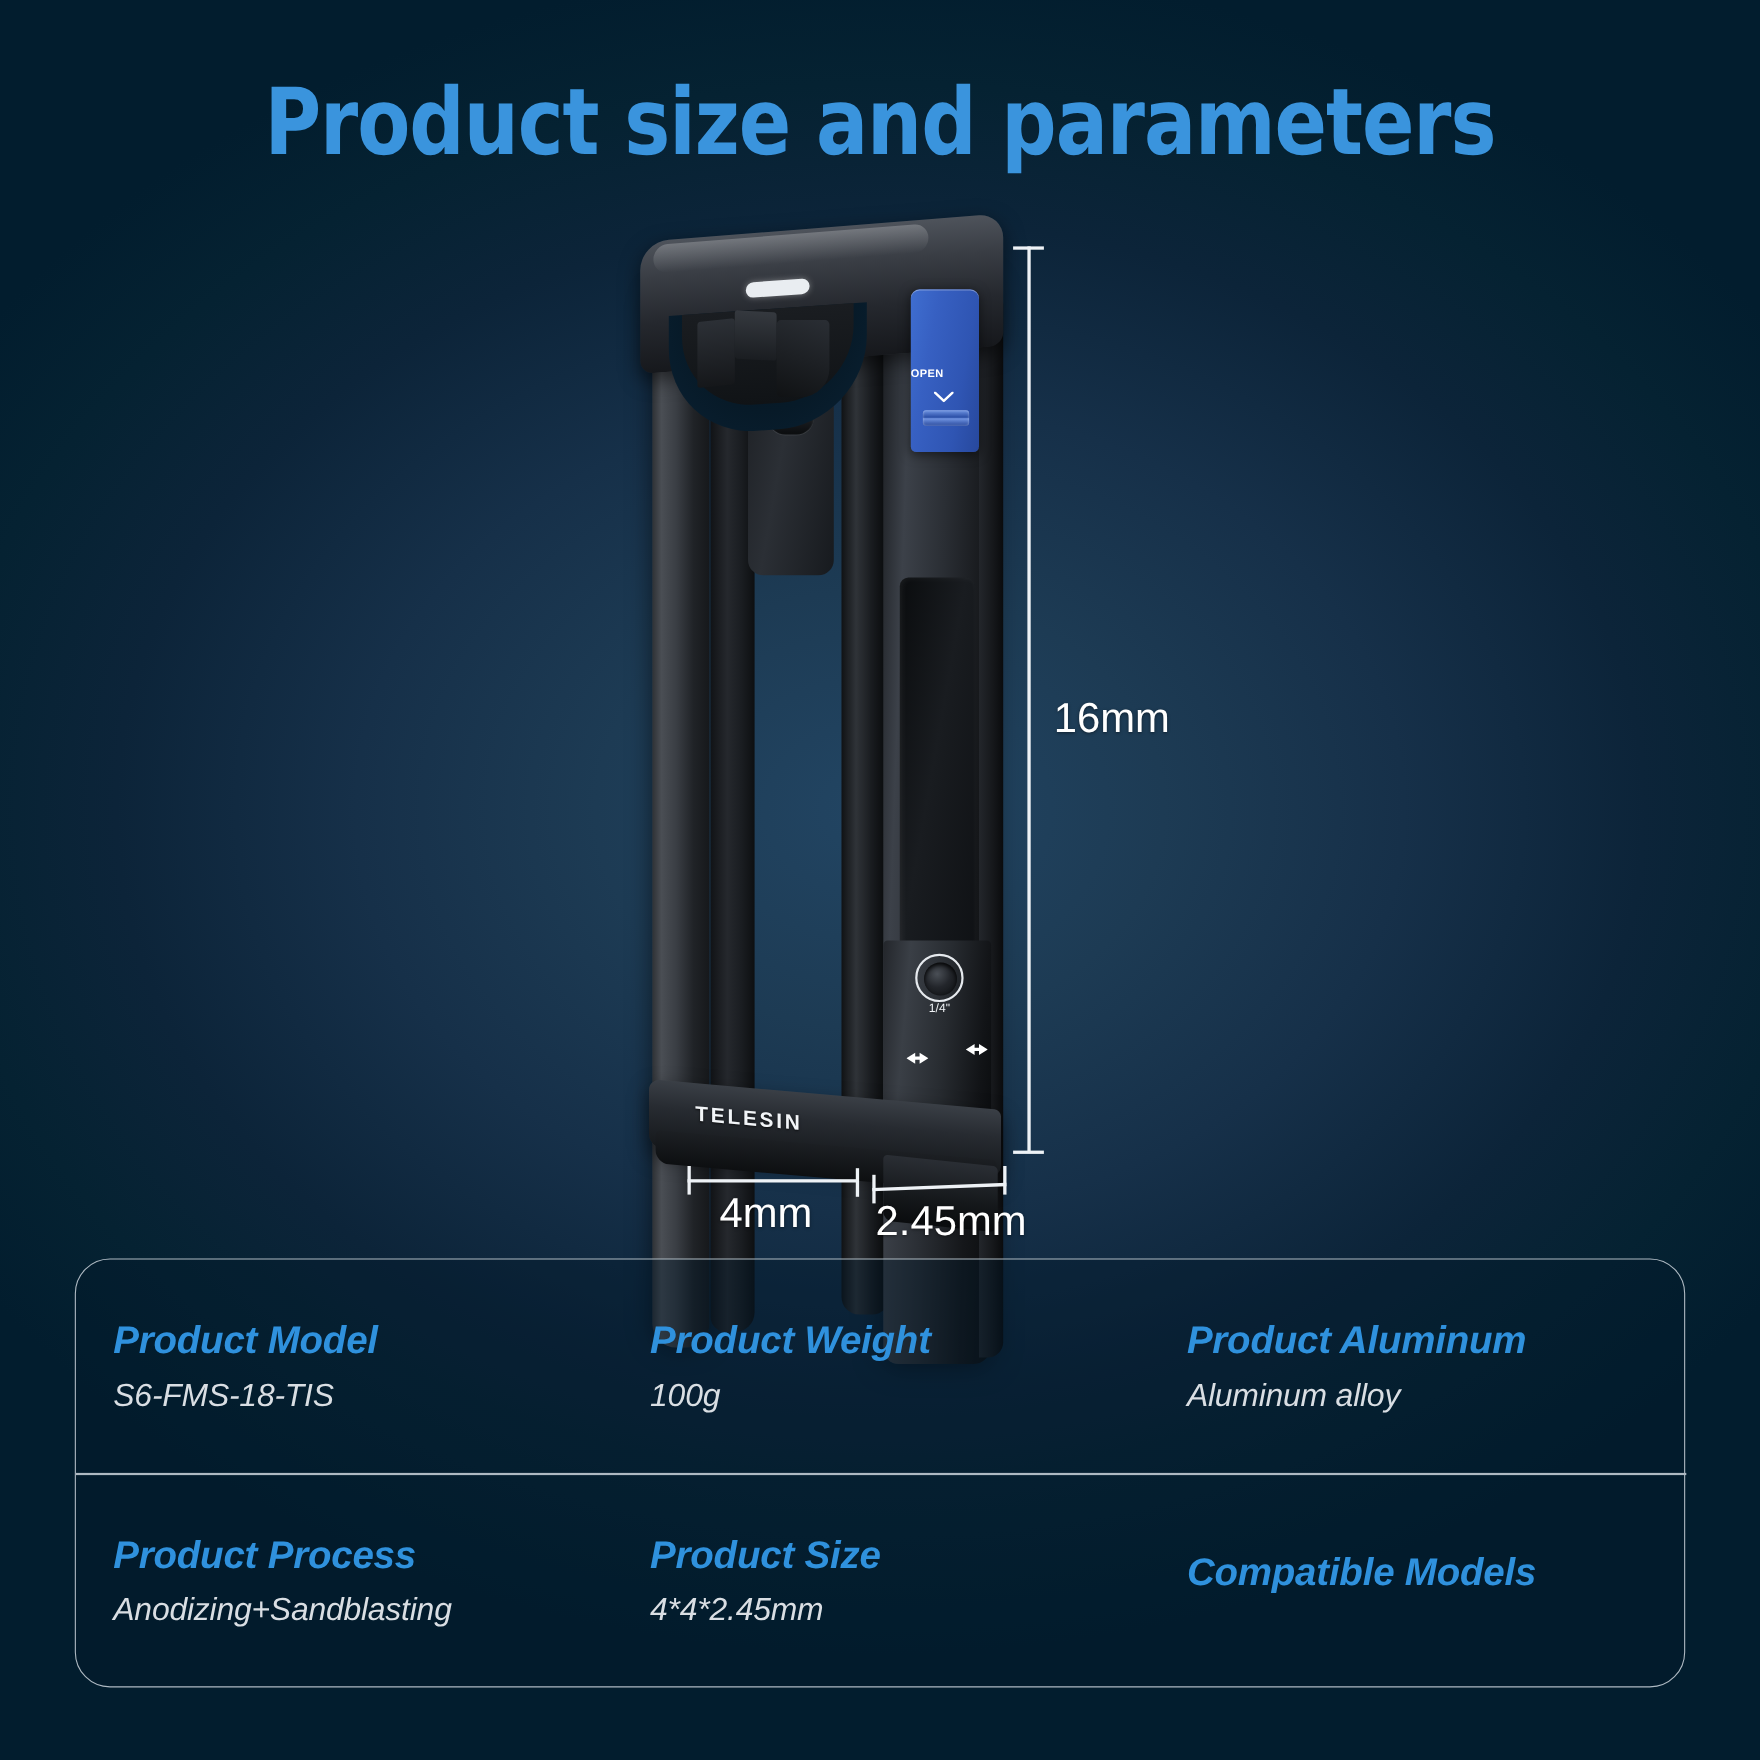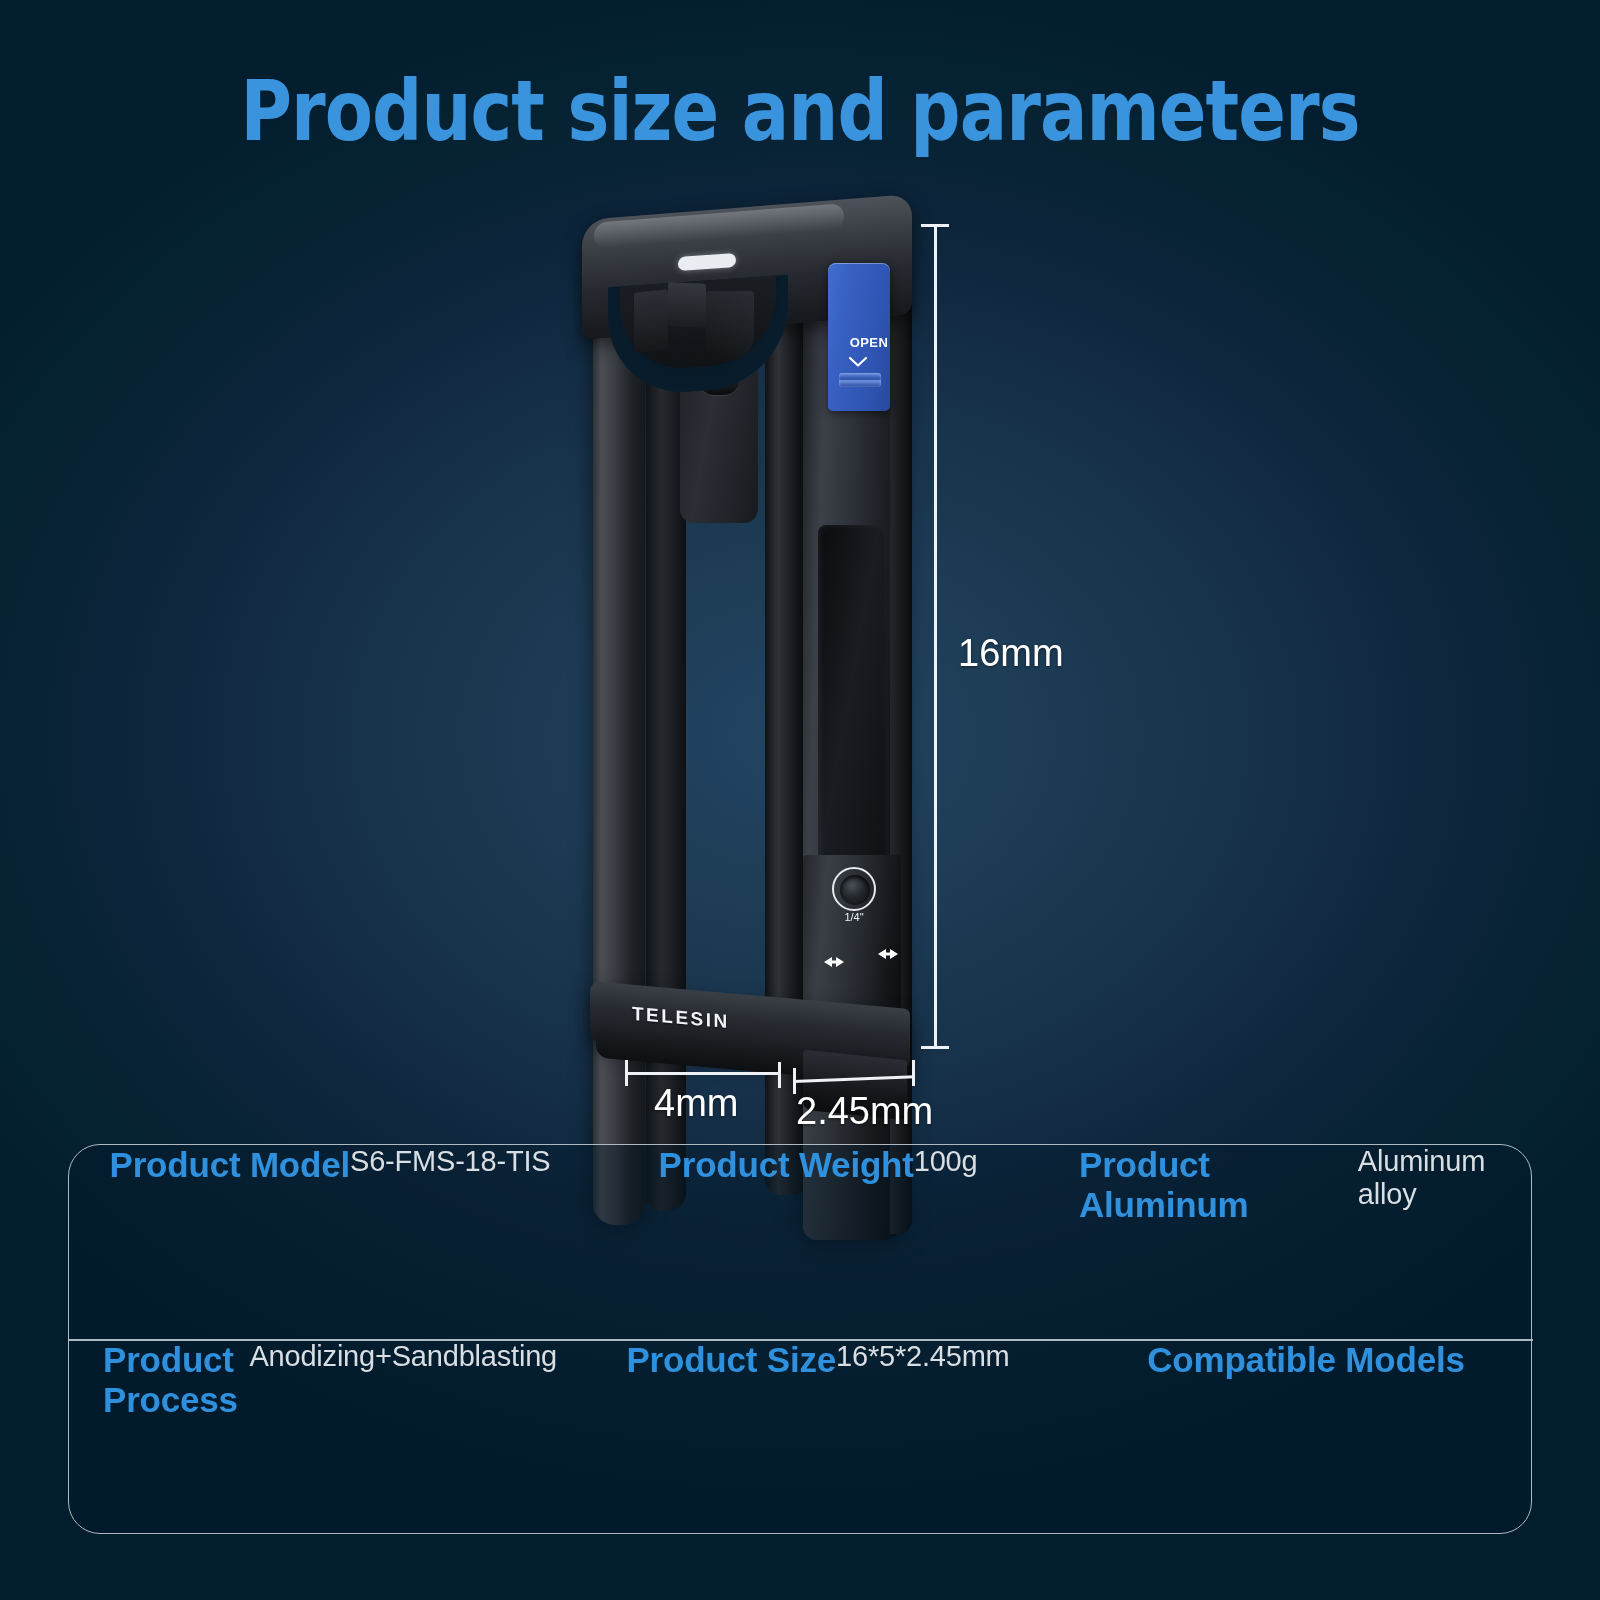--- a/index.html
+++ b/index.html
@@ -124,22 +124,22 @@
     border-radius:4px 4px 26px 4px;
   }
   
   .latch{
     left:268px;top:68px;width:62px;height:148px;
     background:linear-gradient(100deg,#3f6ed0 0%,#3760c2 30%,#2f55b3 70%,#27489d 100%);
     border-radius:8px 8px 5px 5px;
     box-shadow:0 2px 10px rgba(0,0,0,.5), inset 0 1px 0 rgba(255,255,255,.35);
   }
   .latch-open{
-    position:absolute;left:268px;top:140px;width:82px;text-align:center;
-    color:#ffffff;font-size:13px;font-weight:bold;letter-spacing:.4px;
+    position:absolute;left:268px;top:140px;width:82px;text-align:left;
+    color:#ffffff;font-size:10px;font-weight:bold;letter-spacing:.4px;
     font-family:"Liberation Sans",sans-serif;
   }
   .latch-chev{
     position:absolute;left:289px;top:158px;width:18px;height:10px;
   }
   .latch-grip{
     left:279px;top:178px;width:42px;height:14px;border-radius:3px;
     background:linear-gradient(180deg,#6d92e2 0%,#2a4ea6 45%,#7093e0 55%,#27489d 100%);
     box-shadow:inset 0 0 2px rgba(255,255,255,.5);
   }
@@ -209,21 +209,21 @@
     border:1.6px solid #aeb9c2;border-radius:32px;
     box-sizing:border-box;
     background:rgba(3,26,42,.40);
   }
   .spec-divider{
     position:absolute;left:0;top:194px;width:1464px;height:1.6px;background:#aeb9c2;
   }
   .spec-row{position:absolute;left:0;width:1464px;height:194px;display:flex;}
   .spec-row.r1{top:0;}
   .spec-row.r2{top:195px;}
-  .spec-cell{flex:1;padding-left:34px;display:flex;flex-direction:row;justify-content:center;}
+  .spec-cell{flex:1;padding-left:34px;display:flex;flex-direction:column;justify-content:center;font-style:italic;}
   .spec-label{
     color:#2f91dd;font-size:35px;font-weight:bold;
     font-family:"Liberation Sans",sans-serif;margin-bottom:14px;
     letter-spacing:-.2px;
   }
   .spec-value{
     color:#d9dee3;font-size:29px;font-family:"Liberation Sans",sans-serif;
     letter-spacing:-.2px;
   }
 </style>
@@ -324,21 +324,21 @@
       </div>
     </div>
 
     <div class="spec-row r2">
       <div class="spec-cell">
         <div class="spec-label">Product Process</div>
         <div class="spec-value">Anodizing+Sandblasting</div>
       </div>
       <div class="spec-cell">
         <div class="spec-label">Product Size</div>
-        <div class="spec-value">16*5*2.45mm</div>
+        <div class="spec-value">4*4*2.45mm</div>
       </div>
       <div class="spec-cell">
         <div class="spec-label">Compatible Models</div>
       </div>
     </div>
   </div>
 
 </div>
 
 </body></html>

